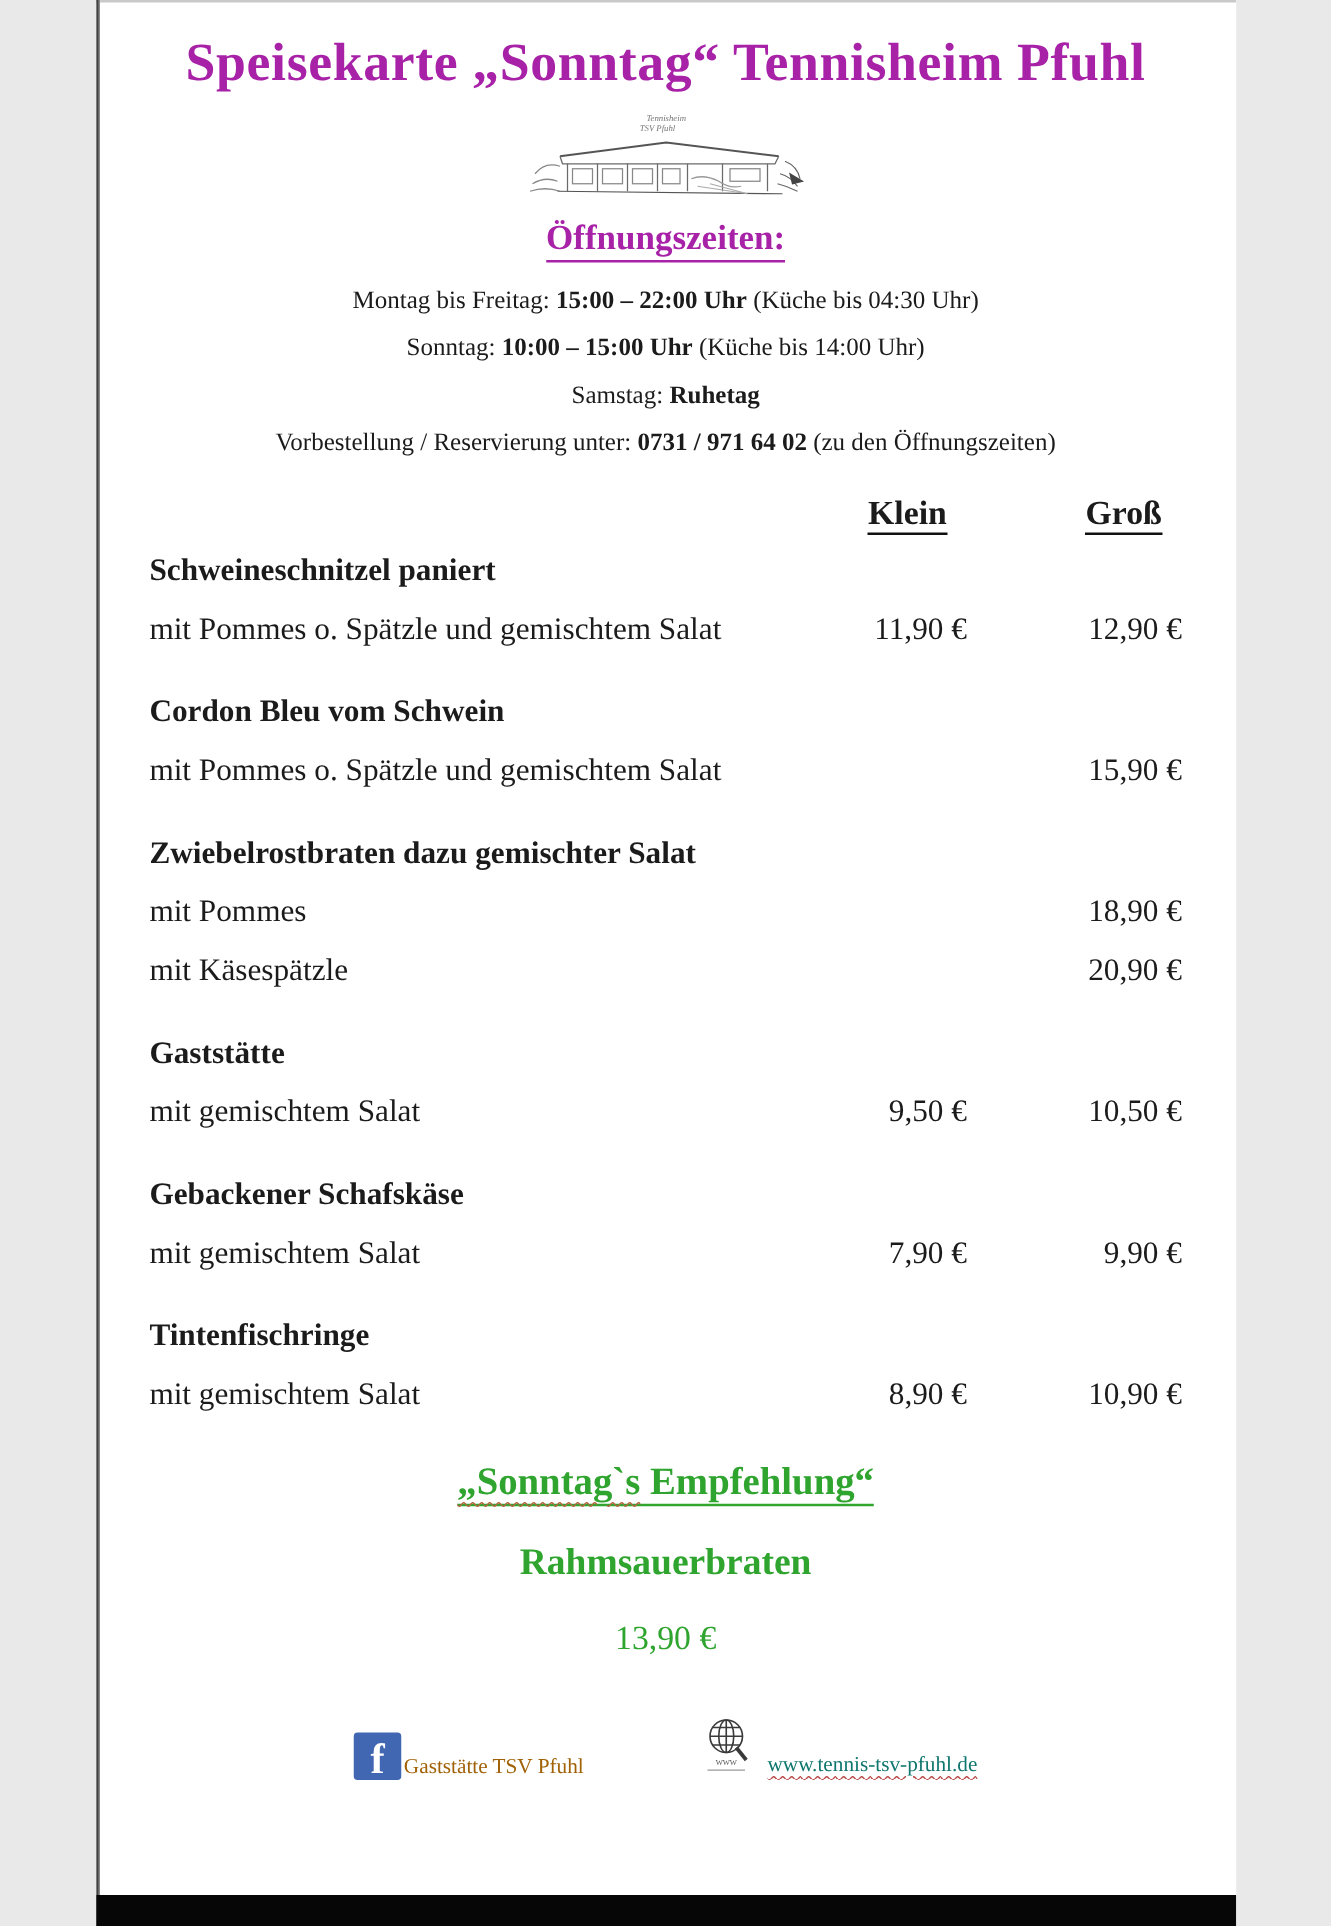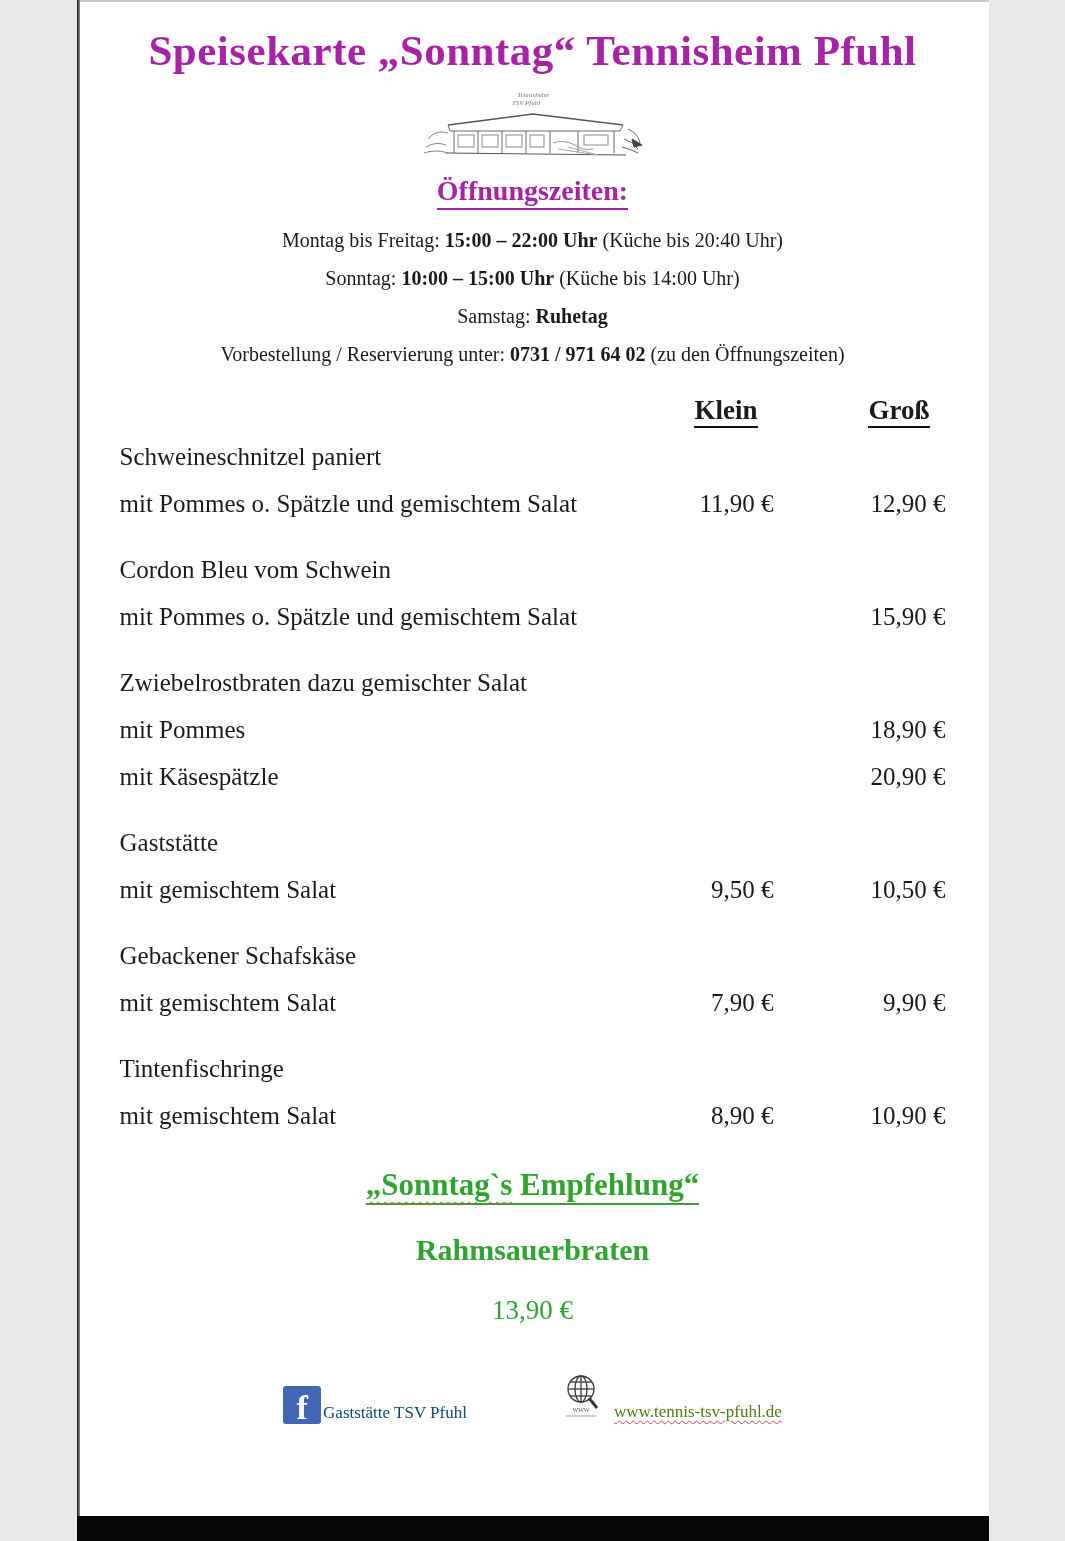--- a/index.html
+++ b/index.html
@@ -48,21 +48,21 @@
     align-items:baseline;
   }
   .menu-headers{margin-bottom:16px;}
   .col-header{
     text-align:right;
     font-size:27px;font-weight:bold;
     padding-right:16px;
   }
   .col-header span{border-bottom:2px solid #111;padding-bottom:1px;}
   .menu-item{margin-bottom:36px;}
-  .item-name{font-size:25px;font-weight:normal;line-height:1.2;}
+  .item-name{font-size:25px;font-weight:bold;line-height:1.2;}
   .variant-row{margin-top:17px;font-size:25px;line-height:1.2;}
   .price{text-align:right;white-space:nowrap;}
 
   .special{text-align:center;margin-top:34px;}
   .special-heading{font-size:31px;font-weight:bold;margin-bottom:30px;}
   .special-heading .hl{border-bottom:2px solid;padding-bottom:1px;}
   .special-heading .wavy{
     text-decoration:underline wavy #b4653f 1px;
     text-underline-offset:6px;
   }
@@ -75,24 +75,24 @@
     display:flex;justify-content:center;align-items:flex-end;gap:95px;
   }
   .fb-group{display:flex;align-items:flex-end;gap:2px;}
   .fb-icon{
     width:38px;height:38px;border-radius:3px;
     display:flex;align-items:flex-end;justify-content:center;
     color:#fff;font-size:34px;font-weight:bold;line-height:0.95;
     font-family:"Liberation Serif",serif;
     overflow:hidden;
   }
-  .footer-label{font-size:17px;color:#0c4a6e;padding-bottom:1px;margin-top:20px;}
+  .footer-label{font-size:17px;color:#a16207;padding-bottom:1px;margin-top:20px;}
   .web-group{display:flex;align-items:flex-end;gap:10px;}
   .website-text{
-    font-size:17px;color:#4d7c0f;
+    font-size:17px;color:#0f766e;
     text-decoration:underline wavy #bb4a4a 1px;
     text-underline-offset:3px;
     padding-bottom:2px;
     text-align:center;
   }
   .sketch, .globe-svg{display:inline-block;vertical-align:bottom;}
 </style>
 </head>
 <body>
 
@@ -130,21 +130,21 @@
           <path d="M210 42 q10 4 12 14 M206 52 q8 2 14 10 M204 60 q8 2 16 6" stroke="#666"></path>
           <path d="M214 52 l10 6 l-8 2 z" fill="#444" stroke="#444"></path>
         </g>
       </svg>
     </div>
 
     <div class="hours">
       <div>
         <span class="hours-heading" style="color:#A822A8;border-color:#A822A8">Öffnungszeiten:</span>
       </div>
-      <p class="hours-line"><span>Montag bis Freitag: </span><b>15:00 – 22:00 Uhr</b><span> (Küche bis 20:40 Uhr)</span></p>
+      <p class="hours-line"><span>Montag bis Freitag: </span><b>15:00 – 22:00 Uhr</b><span> (Küche bis 04:30 Uhr)</span></p>
       <p class="hours-line"><span>Sonntag: </span><b>10:00 – 15:00 Uhr</b><span> (Küche bis 14:00 Uhr)</span></p>
       <p class="hours-line"><span>Samstag: </span><b>Ruhetag</b><span></span></p>
       <p class="hours-line"><span>Vorbestellung / Reservierung unter: </span><b>0731 / 971 64 02</b><span> (zu den Öffnungszeiten)</span></p>
     </div>
 
     <div class="menu">
 
       <div class="menu-grid-row menu-headers">
         <div></div>
         <div class="col-header"><span>Klein</span></div>

